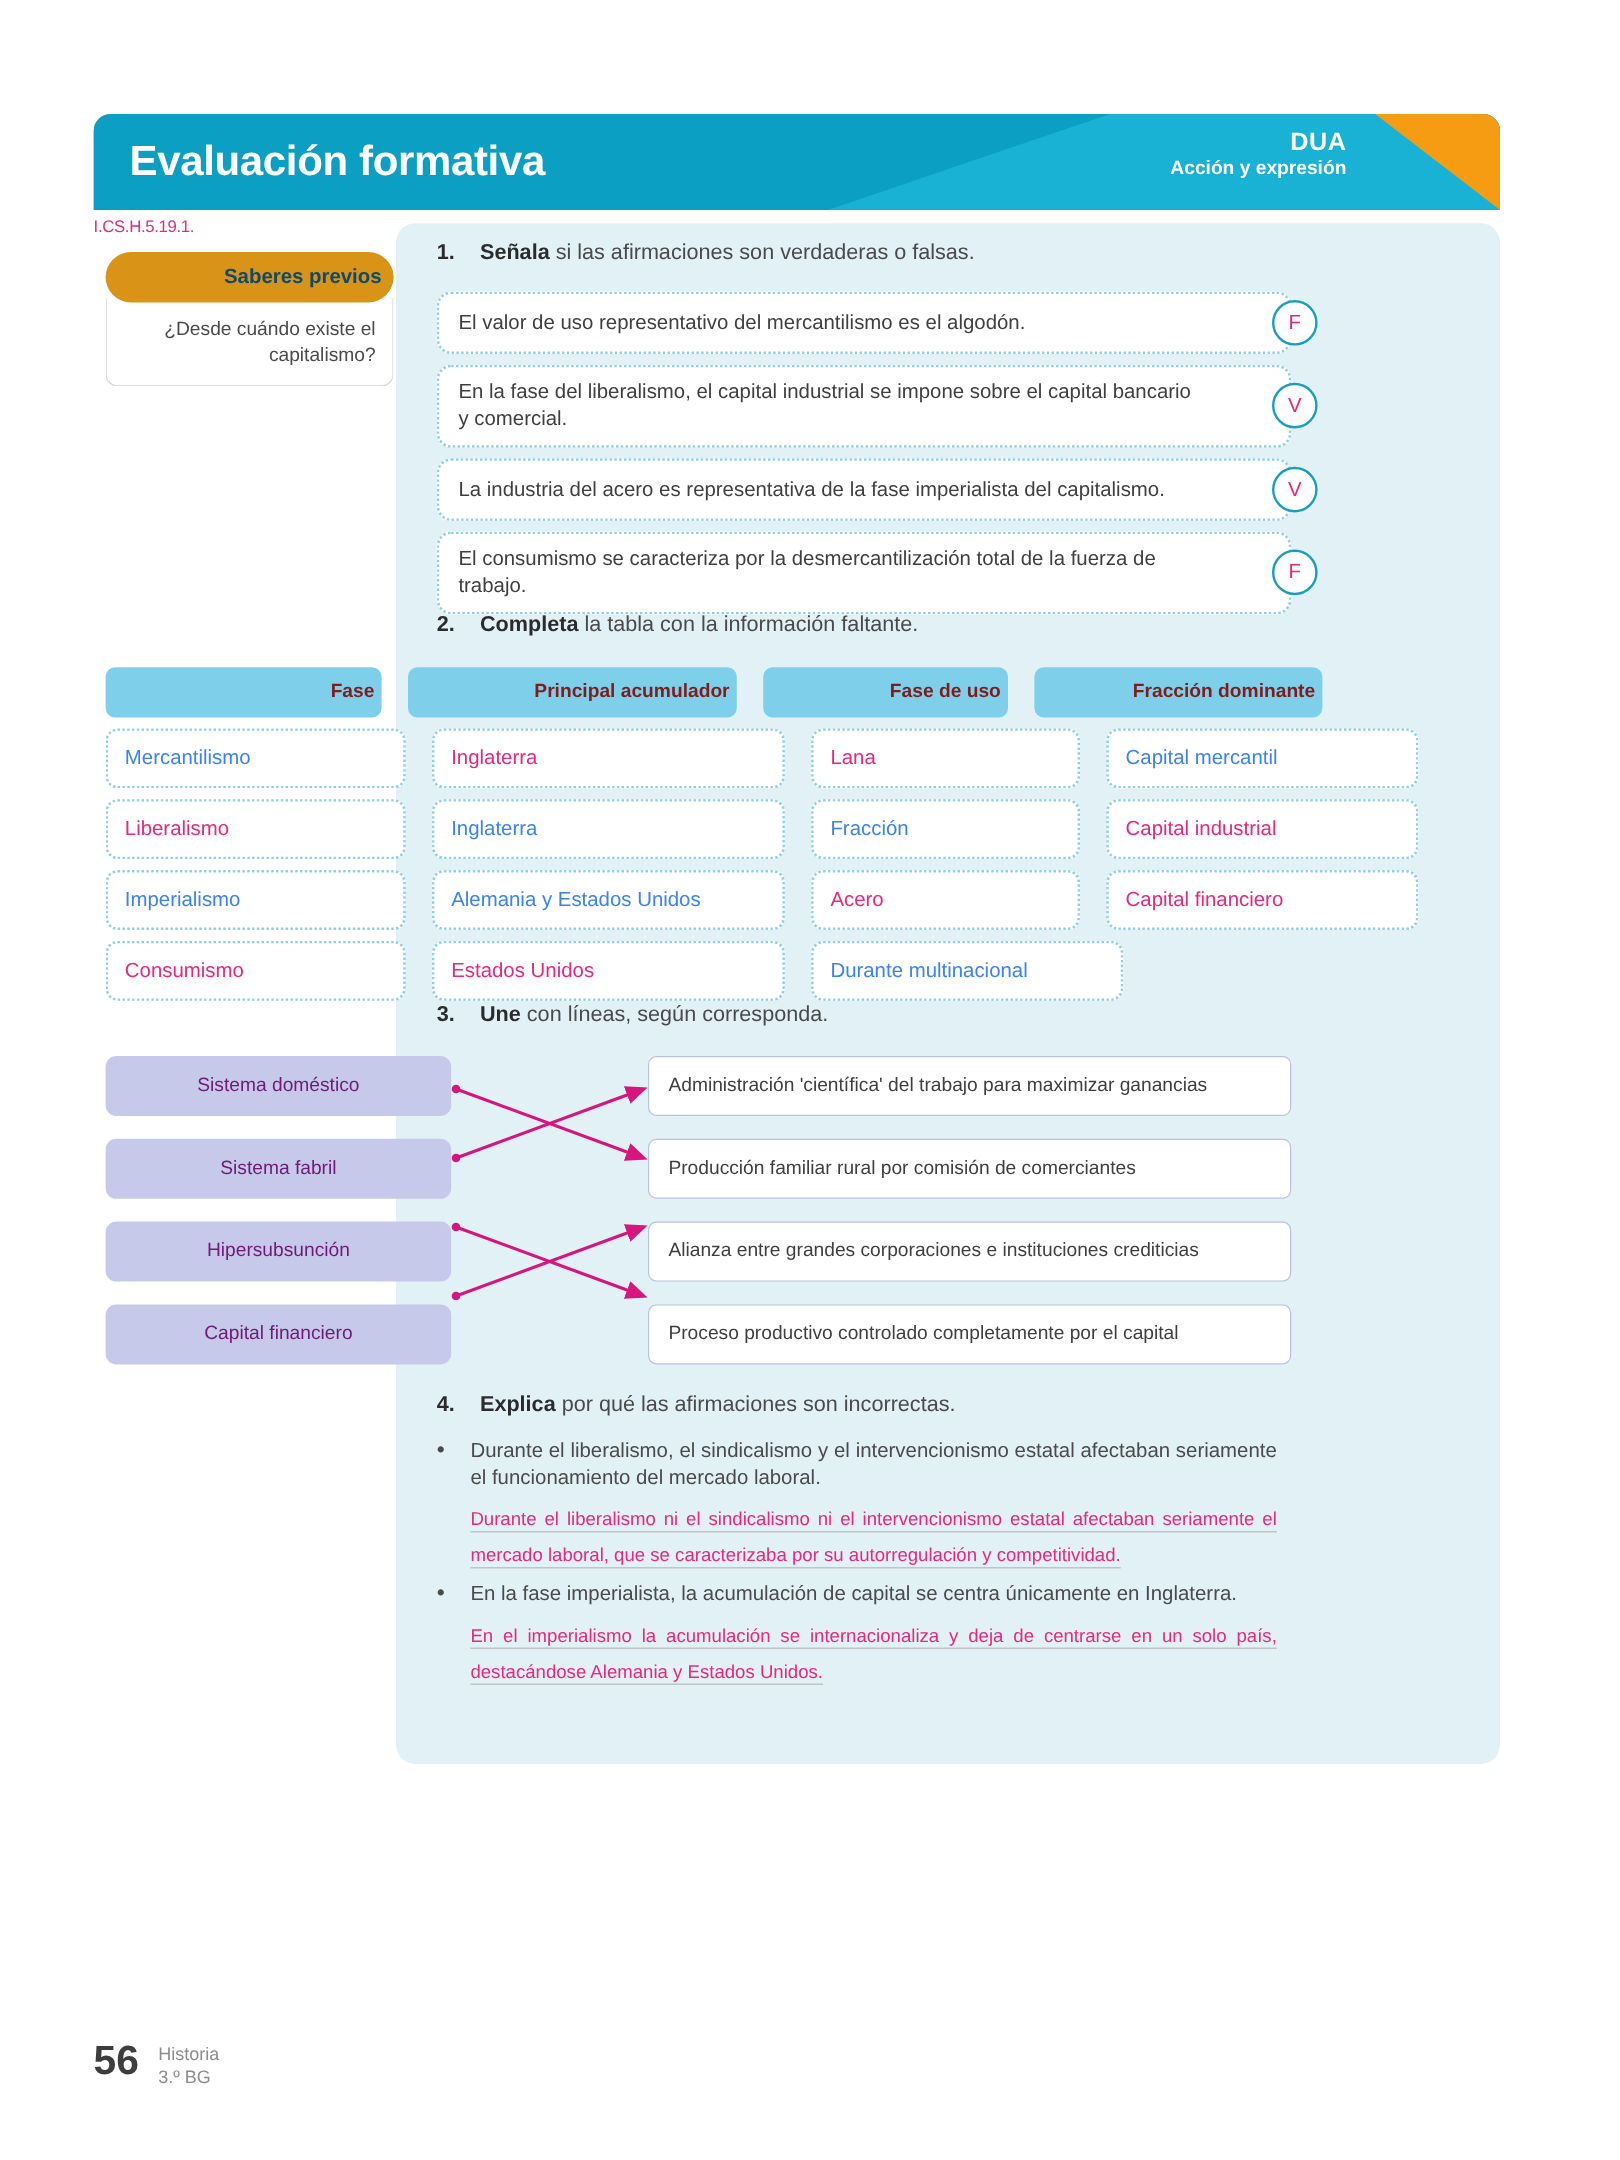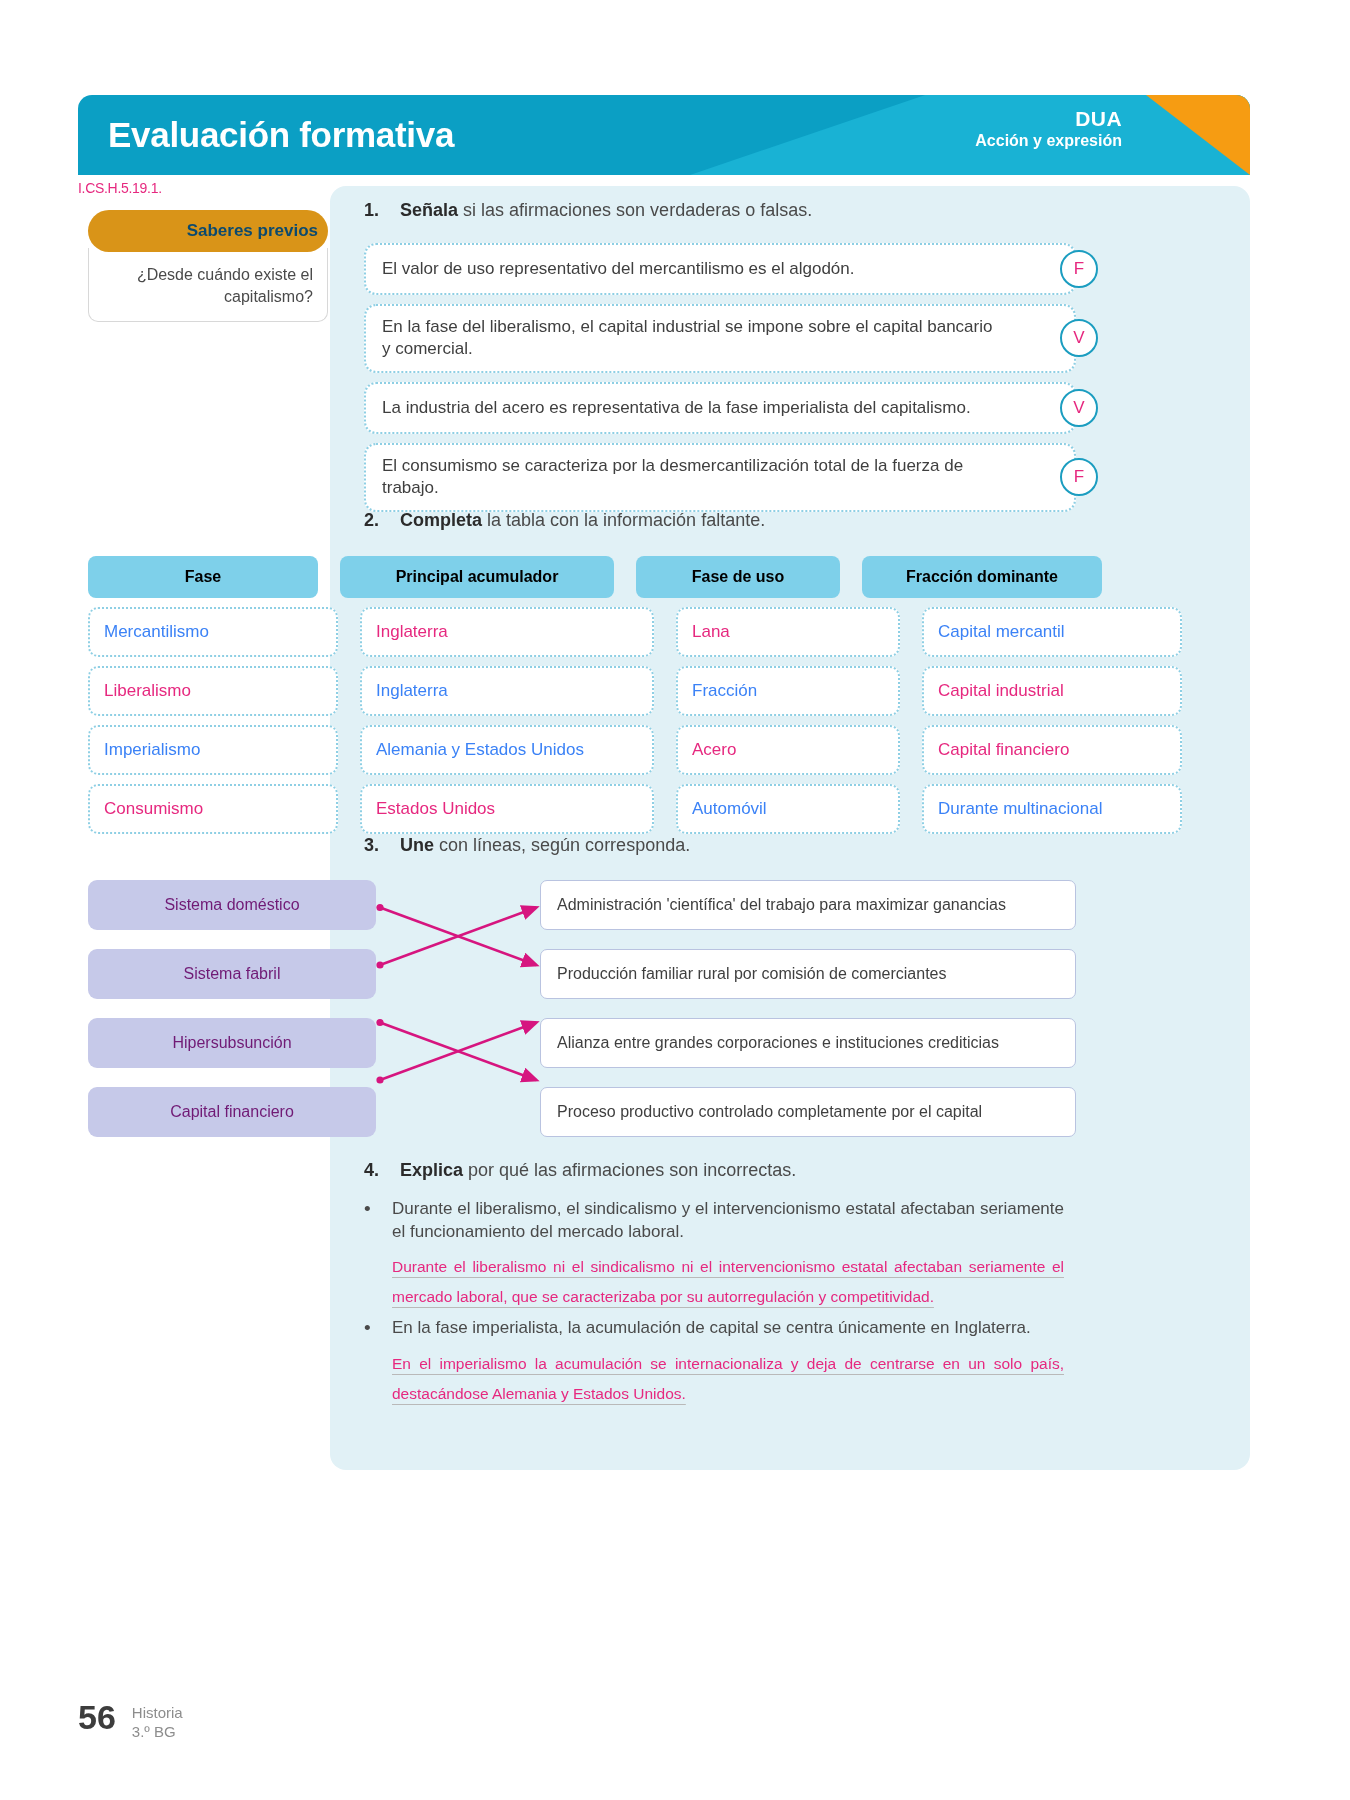--- a/index.html
+++ b/index.html
@@ -88,22 +88,22 @@
     width:34px;height:34px;border-radius:50%;
     border:2.5px solid #1b9dc0;background:#ffffff;
     display:flex;align-items:center;justify-content:center;
     color:#e6287f;font-size:17px;
   }
 
   
   .tbl{position:absolute;left:88px;top:556px;width:988px;}
   .tbl-head{display:flex;gap:22px;}
   .th{
-    background:#7ed0ea;color:#000000;font-weight:bold;font-size:16px;
-    text-align:center;padding:12px 6px;border-radius:8px;
+    background:#7ed0ea;color:#7f1d1d;font-weight:bold;font-size:16px;
+    text-align:right;padding:12px 6px;border-radius:8px;
   }
   .tbl-row{display:flex;gap:22px;margin-top:9px;}
   .td{
     border:2px dotted #8ecfe4;border-radius:10px;background:#ffffff;
     padding:10px 14px;font-size:17px;color:#3b82f6;
     display:flex;align-items:center;min-height:26px;
   }
   .td.ans,.ans{color:#e6287f;}
   .c1{width:218px;flex:none;}
   .c2{width:262px;flex:none;}
@@ -232,21 +232,20 @@
         </div>
         <div class="tbl-row">
           <div class="td c1">Imperialismo</div>
           <div class="td c2">Alemania y Estados Unidos</div>
           <div class="td c3 ans">Acero</div>
           <div class="td c4 ans">Capital financiero</div>
         </div>
         <div class="tbl-row">
           <div class="td c1 ans">Consumismo</div>
           <div class="td c2 ans">Estados Unidos</div>
-          <div class="td c3">Automóvil</div>
           <div class="td c4">Durante multinacional</div>
         </div>
       </div>
   </div>
 
   <div class="q" style="left:364px;top:835px;">
     <span class="q-num">3.</span>
     <span class="q-text"><b>Une</b><span> con líneas, según corresponda.</span></span>
   </div>
 

